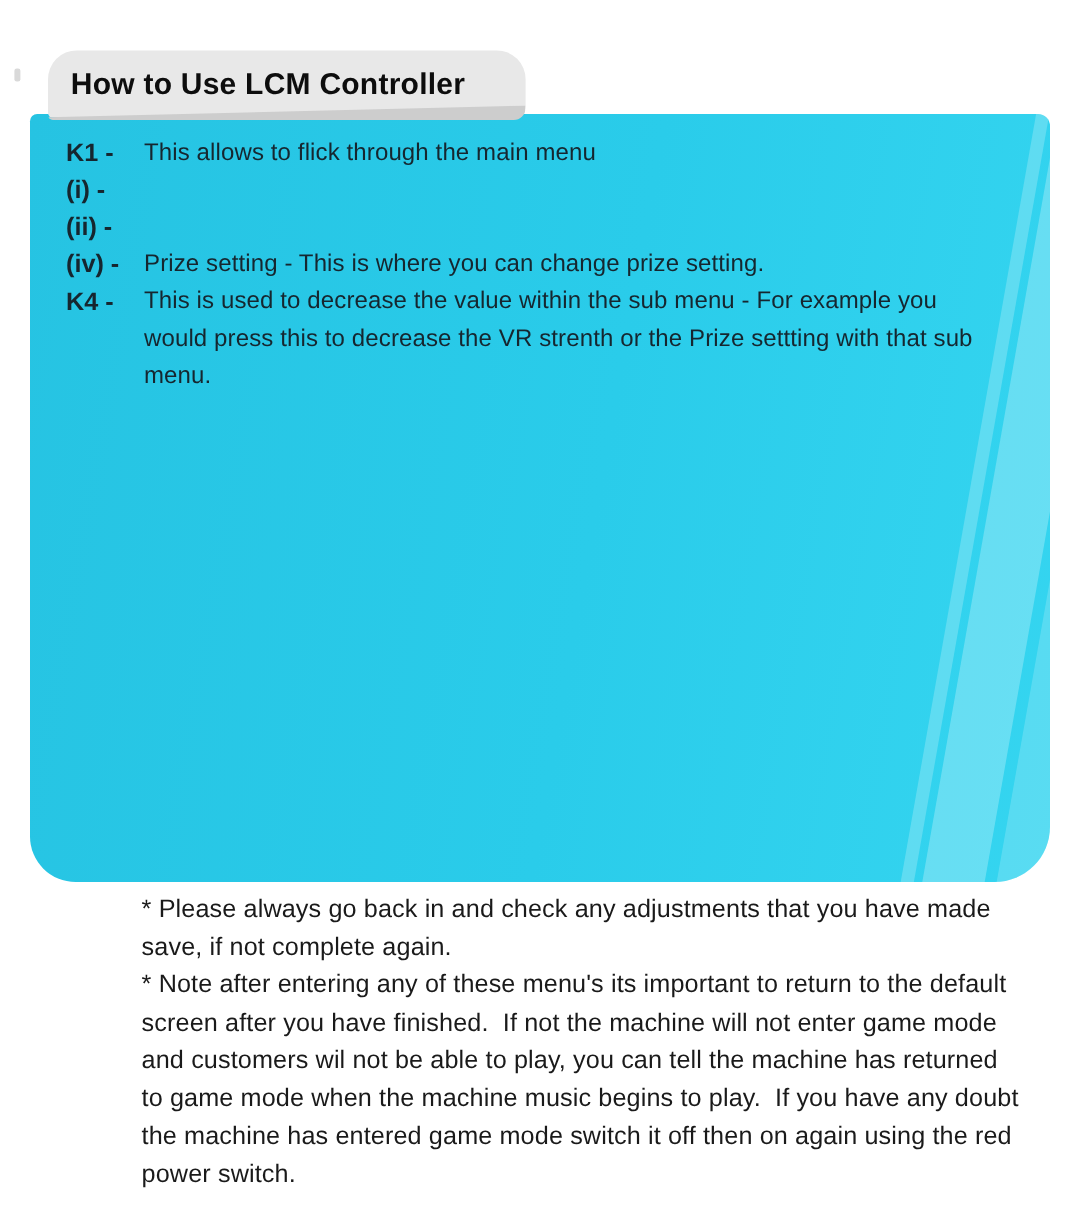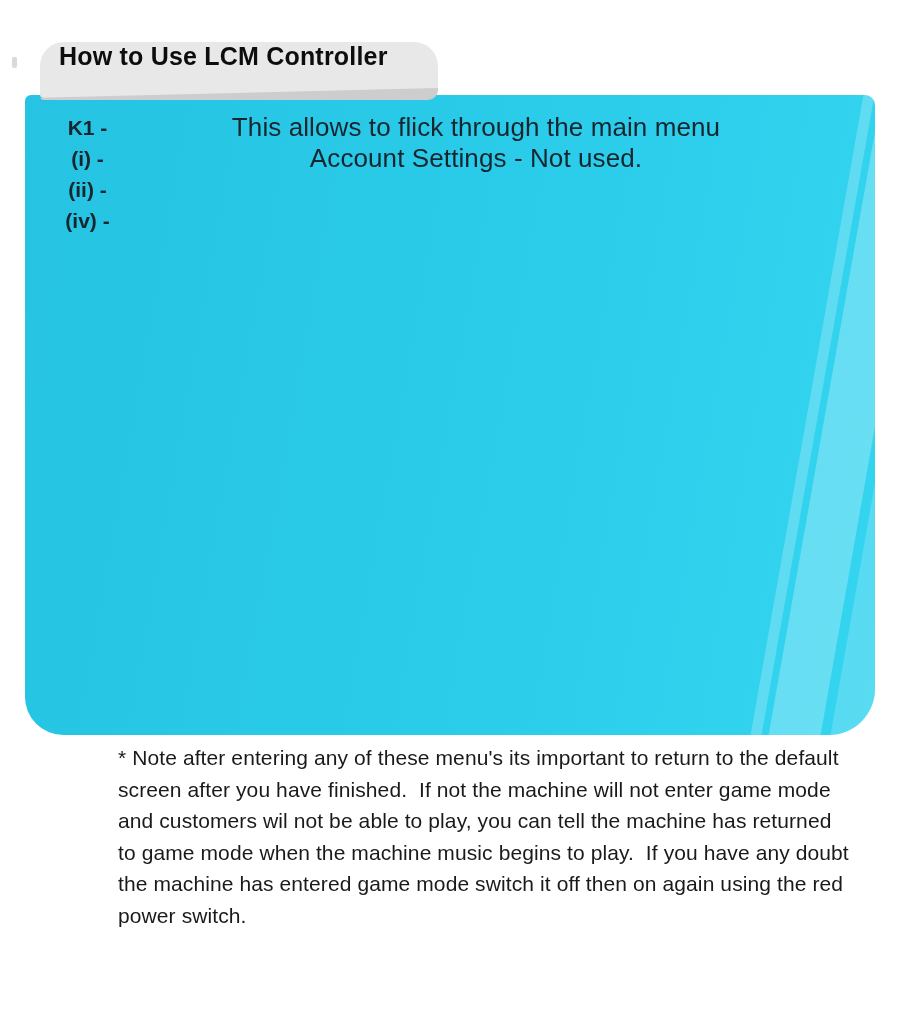--- a/index.html
+++ b/index.html
@@ -18,21 +18,21 @@
     width: 5px; height: 11px;
     background: #d9d9d9; border-radius: 2px;
   }
 
   
   .title-box {
     position: absolute; left: 40px; top: 42px;
     width: 398px; height: 56px;
     background: #e8e8e8;
     border-radius: 24px 24px 10px 4px;
-    display: flex; align-items: flex-start;
+    display: flex; align-items: center;
     padding-left: 19px; box-sizing: border-box;
     z-index: 3;
   }
   .title-box::after {
     content: "";
     position: absolute; left: 0; right: 0; bottom: -2px; height: 15px;
     background: #cdcdcd;
     clip-path: polygon(0 85%, 100% 20%, 100% 100%, 0 100%);
     border-radius: 0 0 10px 4px;
   }
@@ -43,21 +43,20 @@
   }
 
   
   .panel {
     position: absolute; left: 25px; top: 95px;
     width: 850px; height: 640px;
     background: linear-gradient(100deg, #26c3e2 0%, #2accea 55%, #35d5f0 100%);
     border-radius: 6px 10px 46px 38px;
     overflow: hidden;
     z-index: 2;
-    text-align: center;
   }
   .stripe {
     position: absolute; top: -60px; bottom: -60px;
     transform: skewX(-10deg);
     pointer-events: none;
   }
   .stripe-wide   { left: 800px; width: 52px; background: rgba(255,255,255,0.26); }
   .stripe-narrow { left: 782px; width: 11px; background: rgba(255,255,255,0.22); }
   .stripe-edge   { left: 862px; width: 70px; background: rgba(255,255,255,0.18); }
 
@@ -69,21 +68,21 @@
   .item { display: flex; }
   .item-label {
     flex: 0 0 65px;
     font-weight: bold;
     font-size: 21px; line-height: 31px;
     color: #16262f;
     white-space: nowrap;
   }
   .item-text {
     width: 712px;
-    font-size: 26px; line-height: 31px;
+    font-size: 20px; line-height: 31px;
     color: #16262f;
     white-space: pre-wrap;
     letter-spacing: 0.1px;
   }
 
   
   .notes {
     position: absolute; left: 118px; top: 742px;
     width: 732px;
     font-size: 21px; line-height: 31.5px;
@@ -108,30 +107,35 @@
     <div class="stripe stripe-wide"></div>
     <div class="stripe stripe-edge"></div>
 
     <div class="panel-content">
       <div class="item">
         <span class="item-label">K1 -</span>
         <span class="item-text">This allows to flick through the main menu</span>
       </div>
       <div class="item">
         <span class="item-label">(i) -</span>
-        <span class="item-text">Account Settings - Not used.</span>
       </div>
       <div class="item">
         <span class="item-label">(ii) -</span>
       </div>
       <div class="item">
       </div>
       <div class="item">
         <span class="item-label">(iv) -</span>
+        <span class="item-text">Prize setting - This is where you can change prize setting.</span>
+      </div>
+      <div class="item">
+        <span class="item-label">K4 -</span>
+        <span class="item-text">This is used to decrease the value within the sub menu - For example you would press this to decrease the VR strenth or the Prize settting with that sub menu.</span>
       </div>
     </div>
   </div>
 
   <div class="notes">
+    <div class="note">* Please always go back in and check any adjustments that you have made save, if not complete again.</div>
     <div class="note">* Note after entering any of these menu's its important to return to the default screen after you have finished.  If not the machine will not enter game mode and customers wil not be able to play, you can tell the machine has returned to game mode when the machine music begins to play.  If you have any doubt the machine has entered game mode switch it off then on again using the red power switch.</div>
   </div>
 
 </div>
 
 </body></html>

